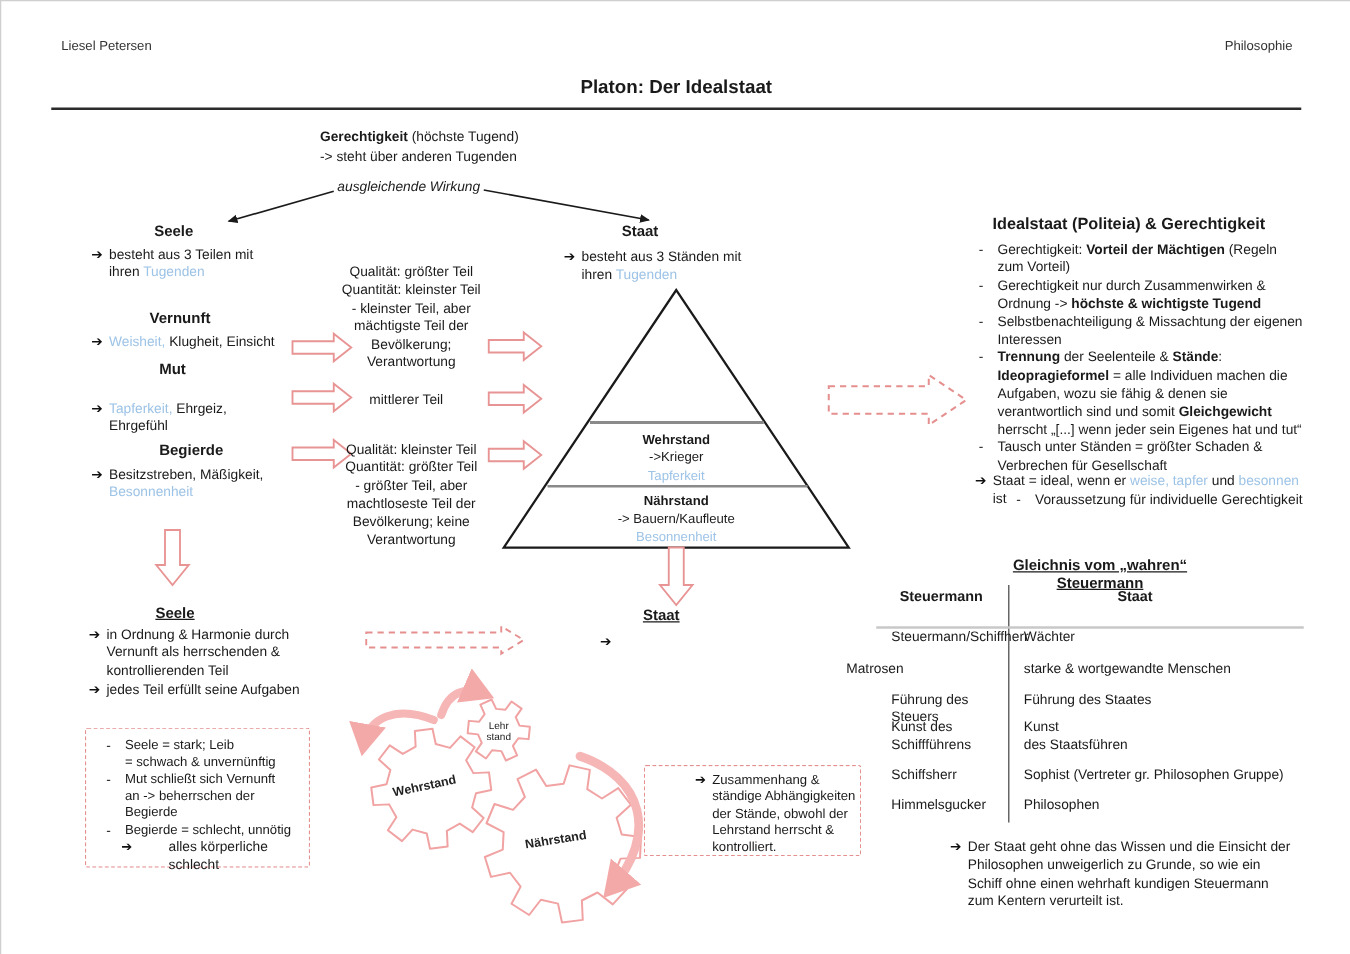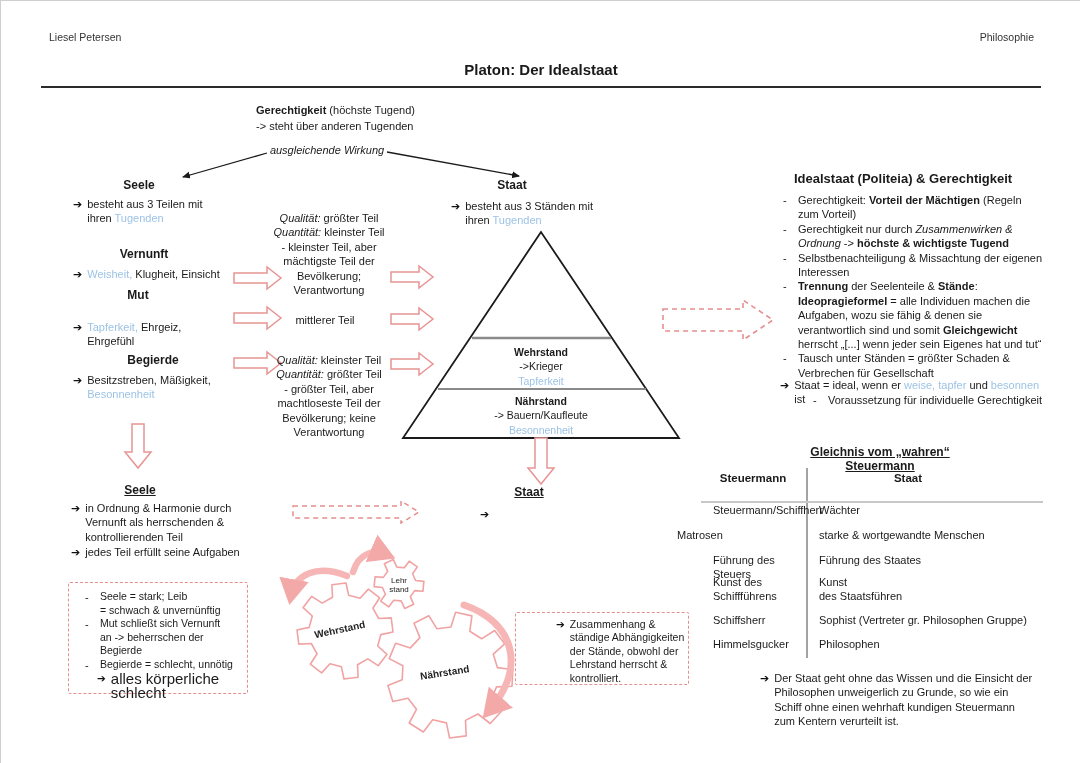--- a/index.html
+++ b/index.html
@@ -6,21 +6,21 @@
   #page{position:relative;width:1080px;height:763px;background:#ffffff;border:1px solid #cfcfcf;
         font-family:"Liberation Sans",sans-serif;color:#1a1a1a;overflow:hidden;}
   .abs{position:absolute;}
   .ctr{transform:translateX(-50%);text-align:center;}
   .small{font-size:10.5px;}
   .txt{font-size:11px;line-height:14.4px;white-space:pre-line;}
   .b{font-weight:bold;}
   .u{text-decoration:underline;}
   .it{font-style:italic;}
   .seg-b{font-weight:bold;}
-  .seg-i{font-style:italic;}
+  .seg-i{}
   .seg-blue{color:#9dc3e6;}
   .bullet{display:flex;gap:5px;align-items:flex-start;}
   .arr{font-size:11px;line-height:14.4px;color:#111;flex:0 0 auto;}
   .dash{flex:0 0 10px;font-size:11px;line-height:14.4px;}
   .h12{font-size:12px;font-weight:bold;}
   .pinkbox{border:1.5px dashed #e58f8f;border-radius:2px;}
   .tcell{font-size:11px;line-height:13.5px;white-space:pre-line;}
   .gearlbl{font-weight:bold;font-size:10px;color:#222;}
   svg{position:absolute;left:0;top:0;}
 </style>
@@ -217,21 +217,21 @@
         <span class="txt" style="font-size:10.5px;line-height:13.6px;">Mut schließt sich Vernunft
 an -&gt; beherrschen der
 Begierde</span>
       </div>
     <div class="bullet">
         <span class="dash">-</span>
         <span class="txt" style="font-size:10.5px;line-height:13.6px;">Begierde = schlecht, unnötig</span>
       </div>
     <div class="bullet" style="margin-left:12px;">
         <span class="arr" style="font-size:10.5px;line-height:13.6px;">➔</span>
-        <span class="txt" style="font-size:15px;line-height:13.6px;">alles körperliche schlecht</span>
+        <span class="txt" style="font-size:11px;line-height:13.6px;margin-left:24px;">alles körperliche schlecht</span>
       </div>
   </div>
 
   <div class="abs ctr h12 u" style="left:528px;top:484px;">Staat</div>
   <div class="abs bullet" style="left:479px;top:506px;width:180px;">
     <span class="arr">➔</span>
   </div>
 
   <div class="abs ctr" style="left:398px;top:575px;font-size:8px;line-height:9px;white-space:pre-line;color:#222;">Lehr
 stand</div>

